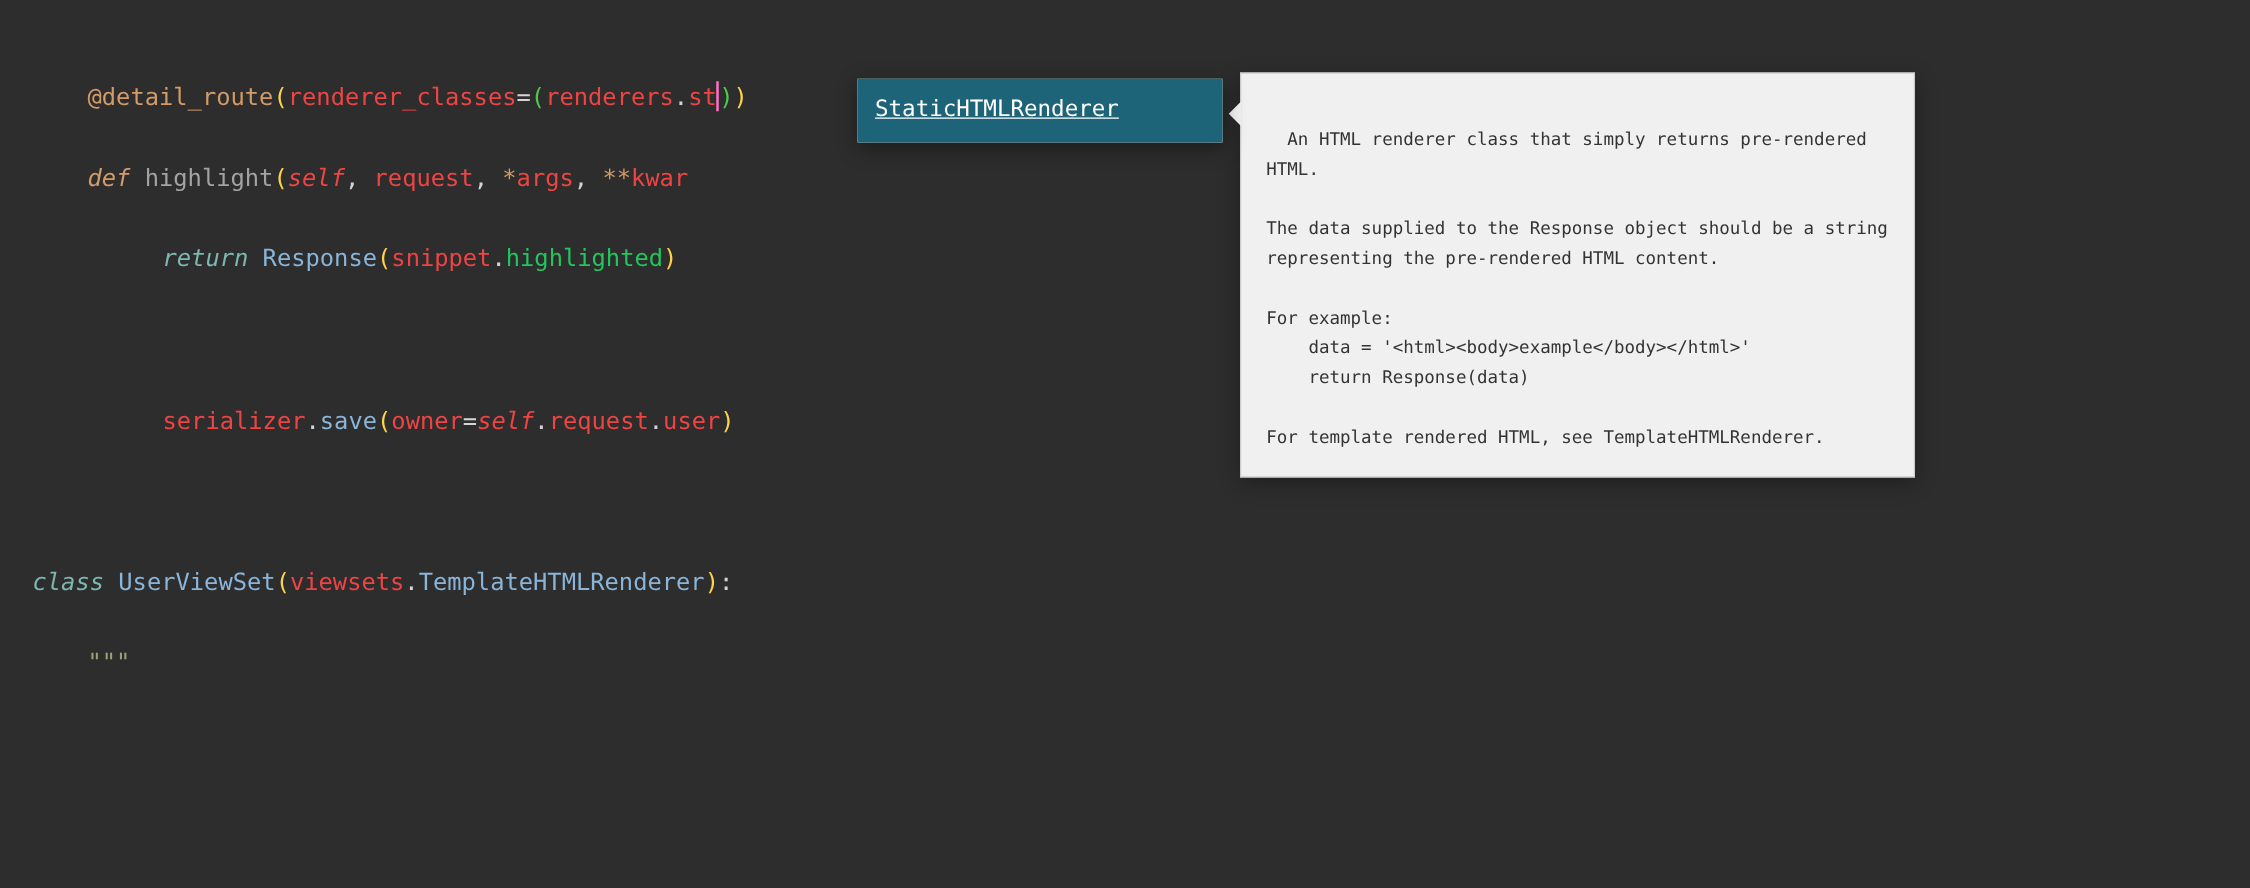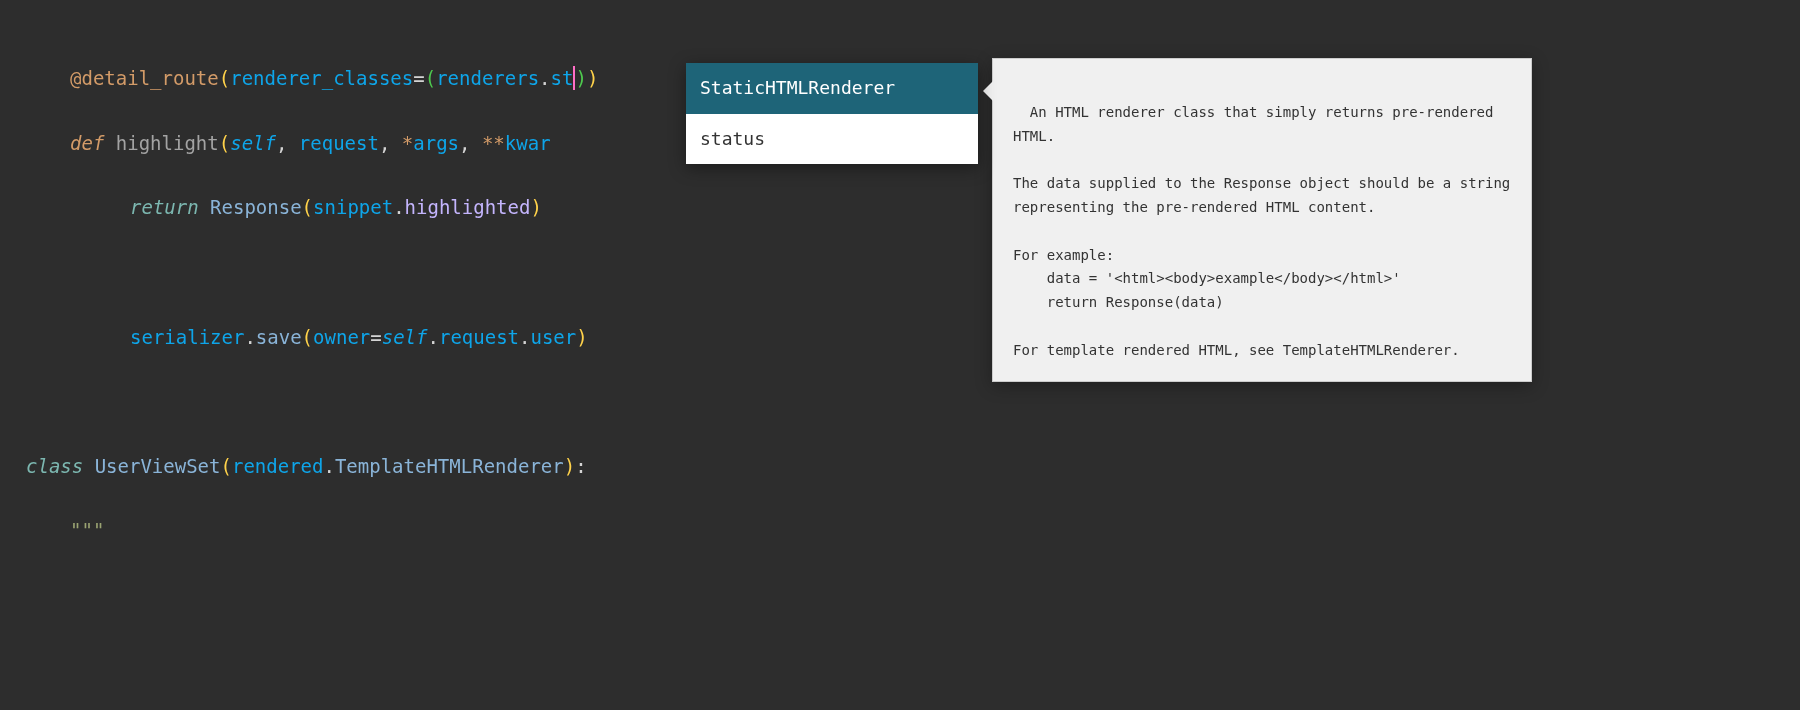--- a/index.html
+++ b/index.html
@@ -22,31 +22,31 @@
       padding: 30px 10px 10px 10px;
       white-space: pre;
     }
     .line {
       min-height: 32px;
     }
     .decorator { color: #d39b68; }
     .keyword-blue { color: #7cb7b0; font-style: italic; margin-left: 16px; }
     .def-keyword { color: #d39b68; font-style: italic; }
     .fn-name { color: #a3a3a3; }
-    .self-kw { color: #0ea5e9; font-style: italic; }
+    .self-kw { color: #ef4444; font-style: italic; }
     .class-name { color: #8ab4d8; }
-    .attr { color: #c4b5fd; }
+    .attr { color: #22c55e; }
     .method { color: #8ab4d8; }
     .paren-yellow { color: #ffd24a; }
     .paren-green { color: #4ec94e; }
     .op { color: #d4d4d4; }
     .docstring { color: #9aa372; }
     .star { color: #d39b68; }
     .return-kw { color: #7cb7b0; font-style: italic; }
-    .ident { color: #0ea5e9; }
+    .ident { color: #ef4444; }
     .cursor {
       display: inline-block;
       width: 2px;
       height: 24px;
       background: #ff6ec7;
       vertical-align: middle;
       margin-top: -4px;
     }
 
     .autocomplete {
@@ -60,20 +60,21 @@
       font-size: 18px;
       z-index: 10;
     }
     .autocomplete-item {
       padding: 10px 14px;
       cursor: pointer;
     }
     .autocomplete-item.selected {
       background: #1e6478;
       color: #ffffff;
+      text-decoration: underline;
     }
     .autocomplete-item:not(.selected) {
       background: #ffffff;
       color: #333333;
     }
 
     .doc-panel {
       position: absolute;
       top: 58px;
       left: 992px;
@@ -108,34 +109,33 @@
 </head>
 <body>
 
 <div class="editor">
 <div class="line"><span class="indent1"></span><span class="decorator">@</span><span class="decorator">detail_route</span><span class="paren-yellow">(</span><span class="ident">renderer_classes</span><span class="op">=</span><span class="paren-green">(</span><span class="ident">renderers</span><span class="op">.</span><span class="ident">st</span><span class="cursor"></span><span class="paren-green">)</span><span class="paren-yellow">)</span></div>
 <div class="line"><span class="indent1"></span><span class="def-keyword">def</span> <span class="fn-name">highlight</span><span class="paren-yellow">(</span><span class="self-kw">self</span><span class="op">, </span><span class="ident">request</span><span class="op">, </span><span class="star">*</span><span class="ident">args</span><span class="op">, </span><span class="star">**</span><span class="ident">kwar</span></div>
 <div class="line"><span class="indent2"></span><span class="return-kw">return</span> <span class="class-name">Response</span><span class="paren-yellow">(</span><span class="ident">snippet</span><span class="op">.</span><span class="attr">highlighted</span><span class="paren-yellow">)</span></div>
 <div class="line">&nbsp;</div>
 <div class="line"><span class="indent2"></span><span class="ident">serializer</span><span class="op">.</span><span class="method">save</span><span class="paren-yellow">(</span><span class="ident">owner</span><span class="op">=</span><span class="self-kw">self</span><span class="op">.</span><span class="ident">request</span><span class="op">.</span><span class="ident">user</span><span class="paren-yellow">)</span></div>
 <div class="line">&nbsp;</div>
-<div class="line"><span class="keyword-blue">class</span> <span class="class-name">UserViewSet</span><span class="paren-yellow">(</span><span class="ident">rendered</span><span class="op">.</span><span class="class-name">TemplateHTMLRenderer</span><span class="paren-yellow">)</span><span class="op">:</span></div>
+<div class="line"><span class="keyword-blue">class</span> <span class="class-name">UserViewSet</span><span class="paren-yellow">(</span><span class="ident">viewsets</span><span class="op">.</span><span class="class-name">TemplateHTMLRenderer</span><span class="paren-yellow">)</span><span class="op">:</span></div>
 <div class="line"><span class="indent1"></span><span class="docstring">"""</span></div>
 <div class="line"><span class="indent1"></span></div>
 
 
 
 
 
 
 </div>
 
 <div class="autocomplete">
   <div class="autocomplete-item selected">StaticHTMLRenderer</div>
-  <div class="autocomplete-item">status</div>
 </div>
 
 <div class="doc-panel">
   <span>An HTML renderer class that simply returns pre-rendered HTML.
 
 The data supplied to the Response object should be a string representing the pre-rendered HTML content.
 
 For example:
     data = '&lt;html&gt;&lt;body&gt;example&lt;/body&gt;&lt;/html&gt;'
     return Response(data)

